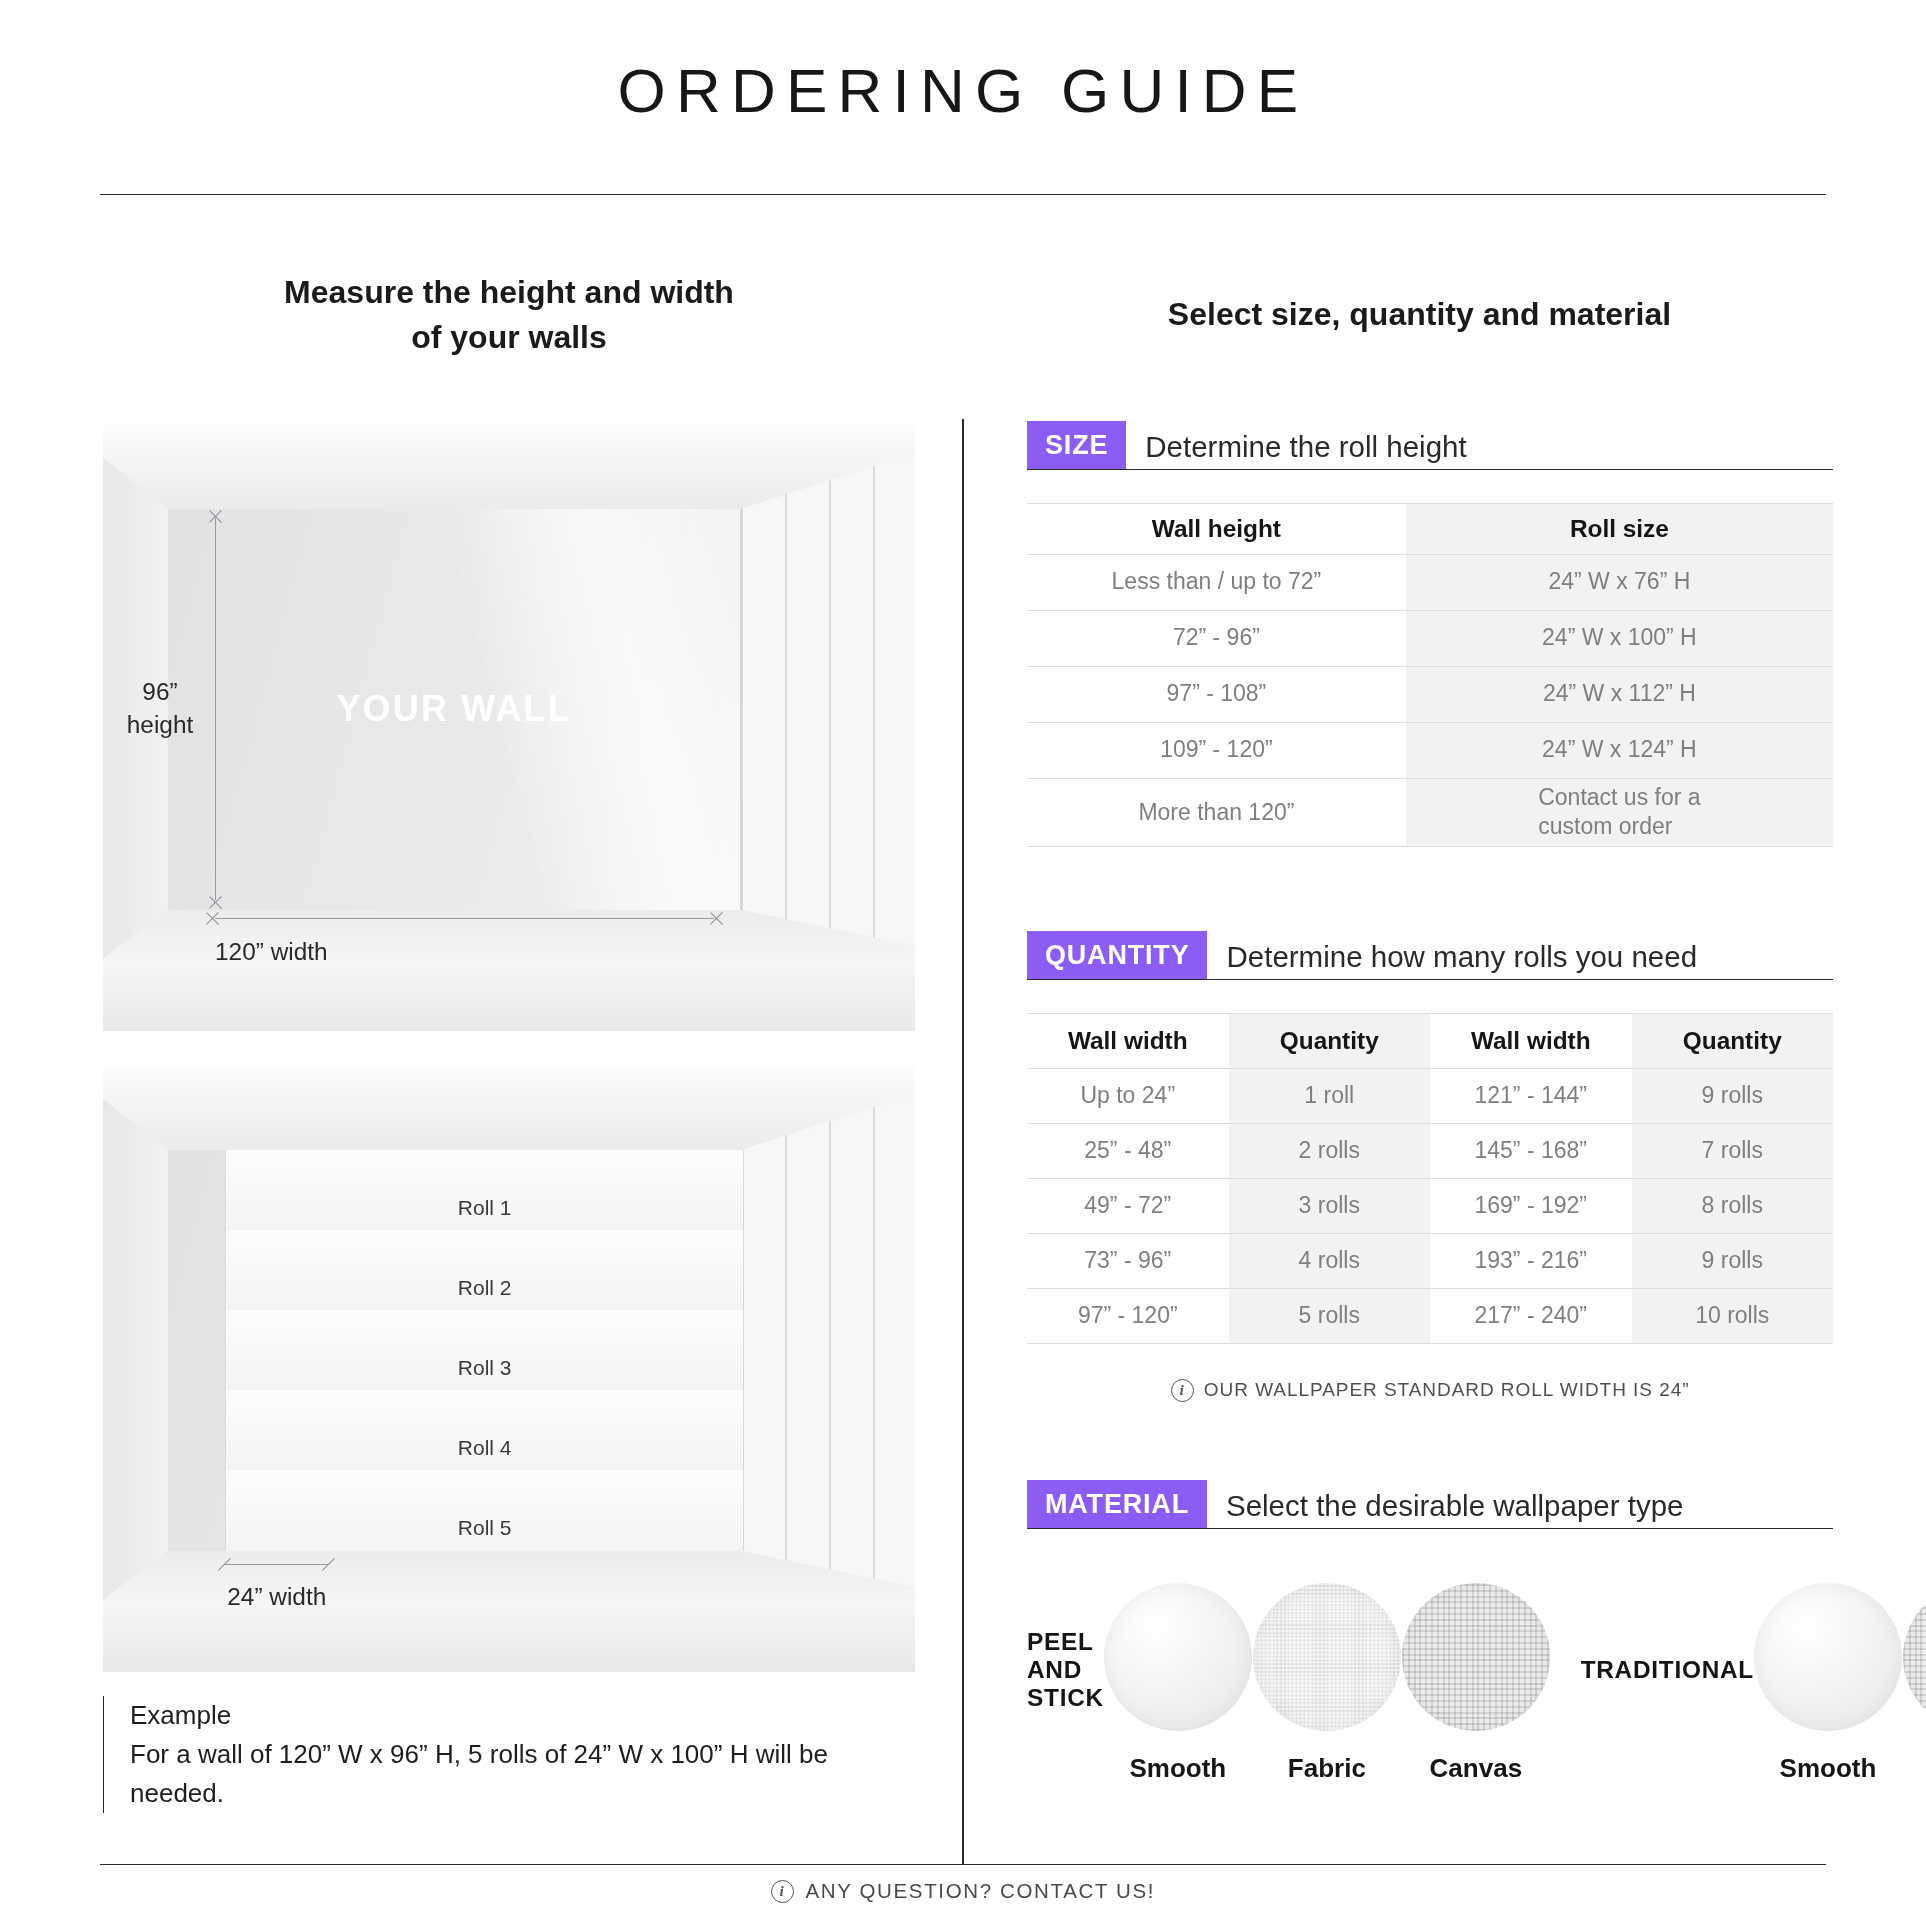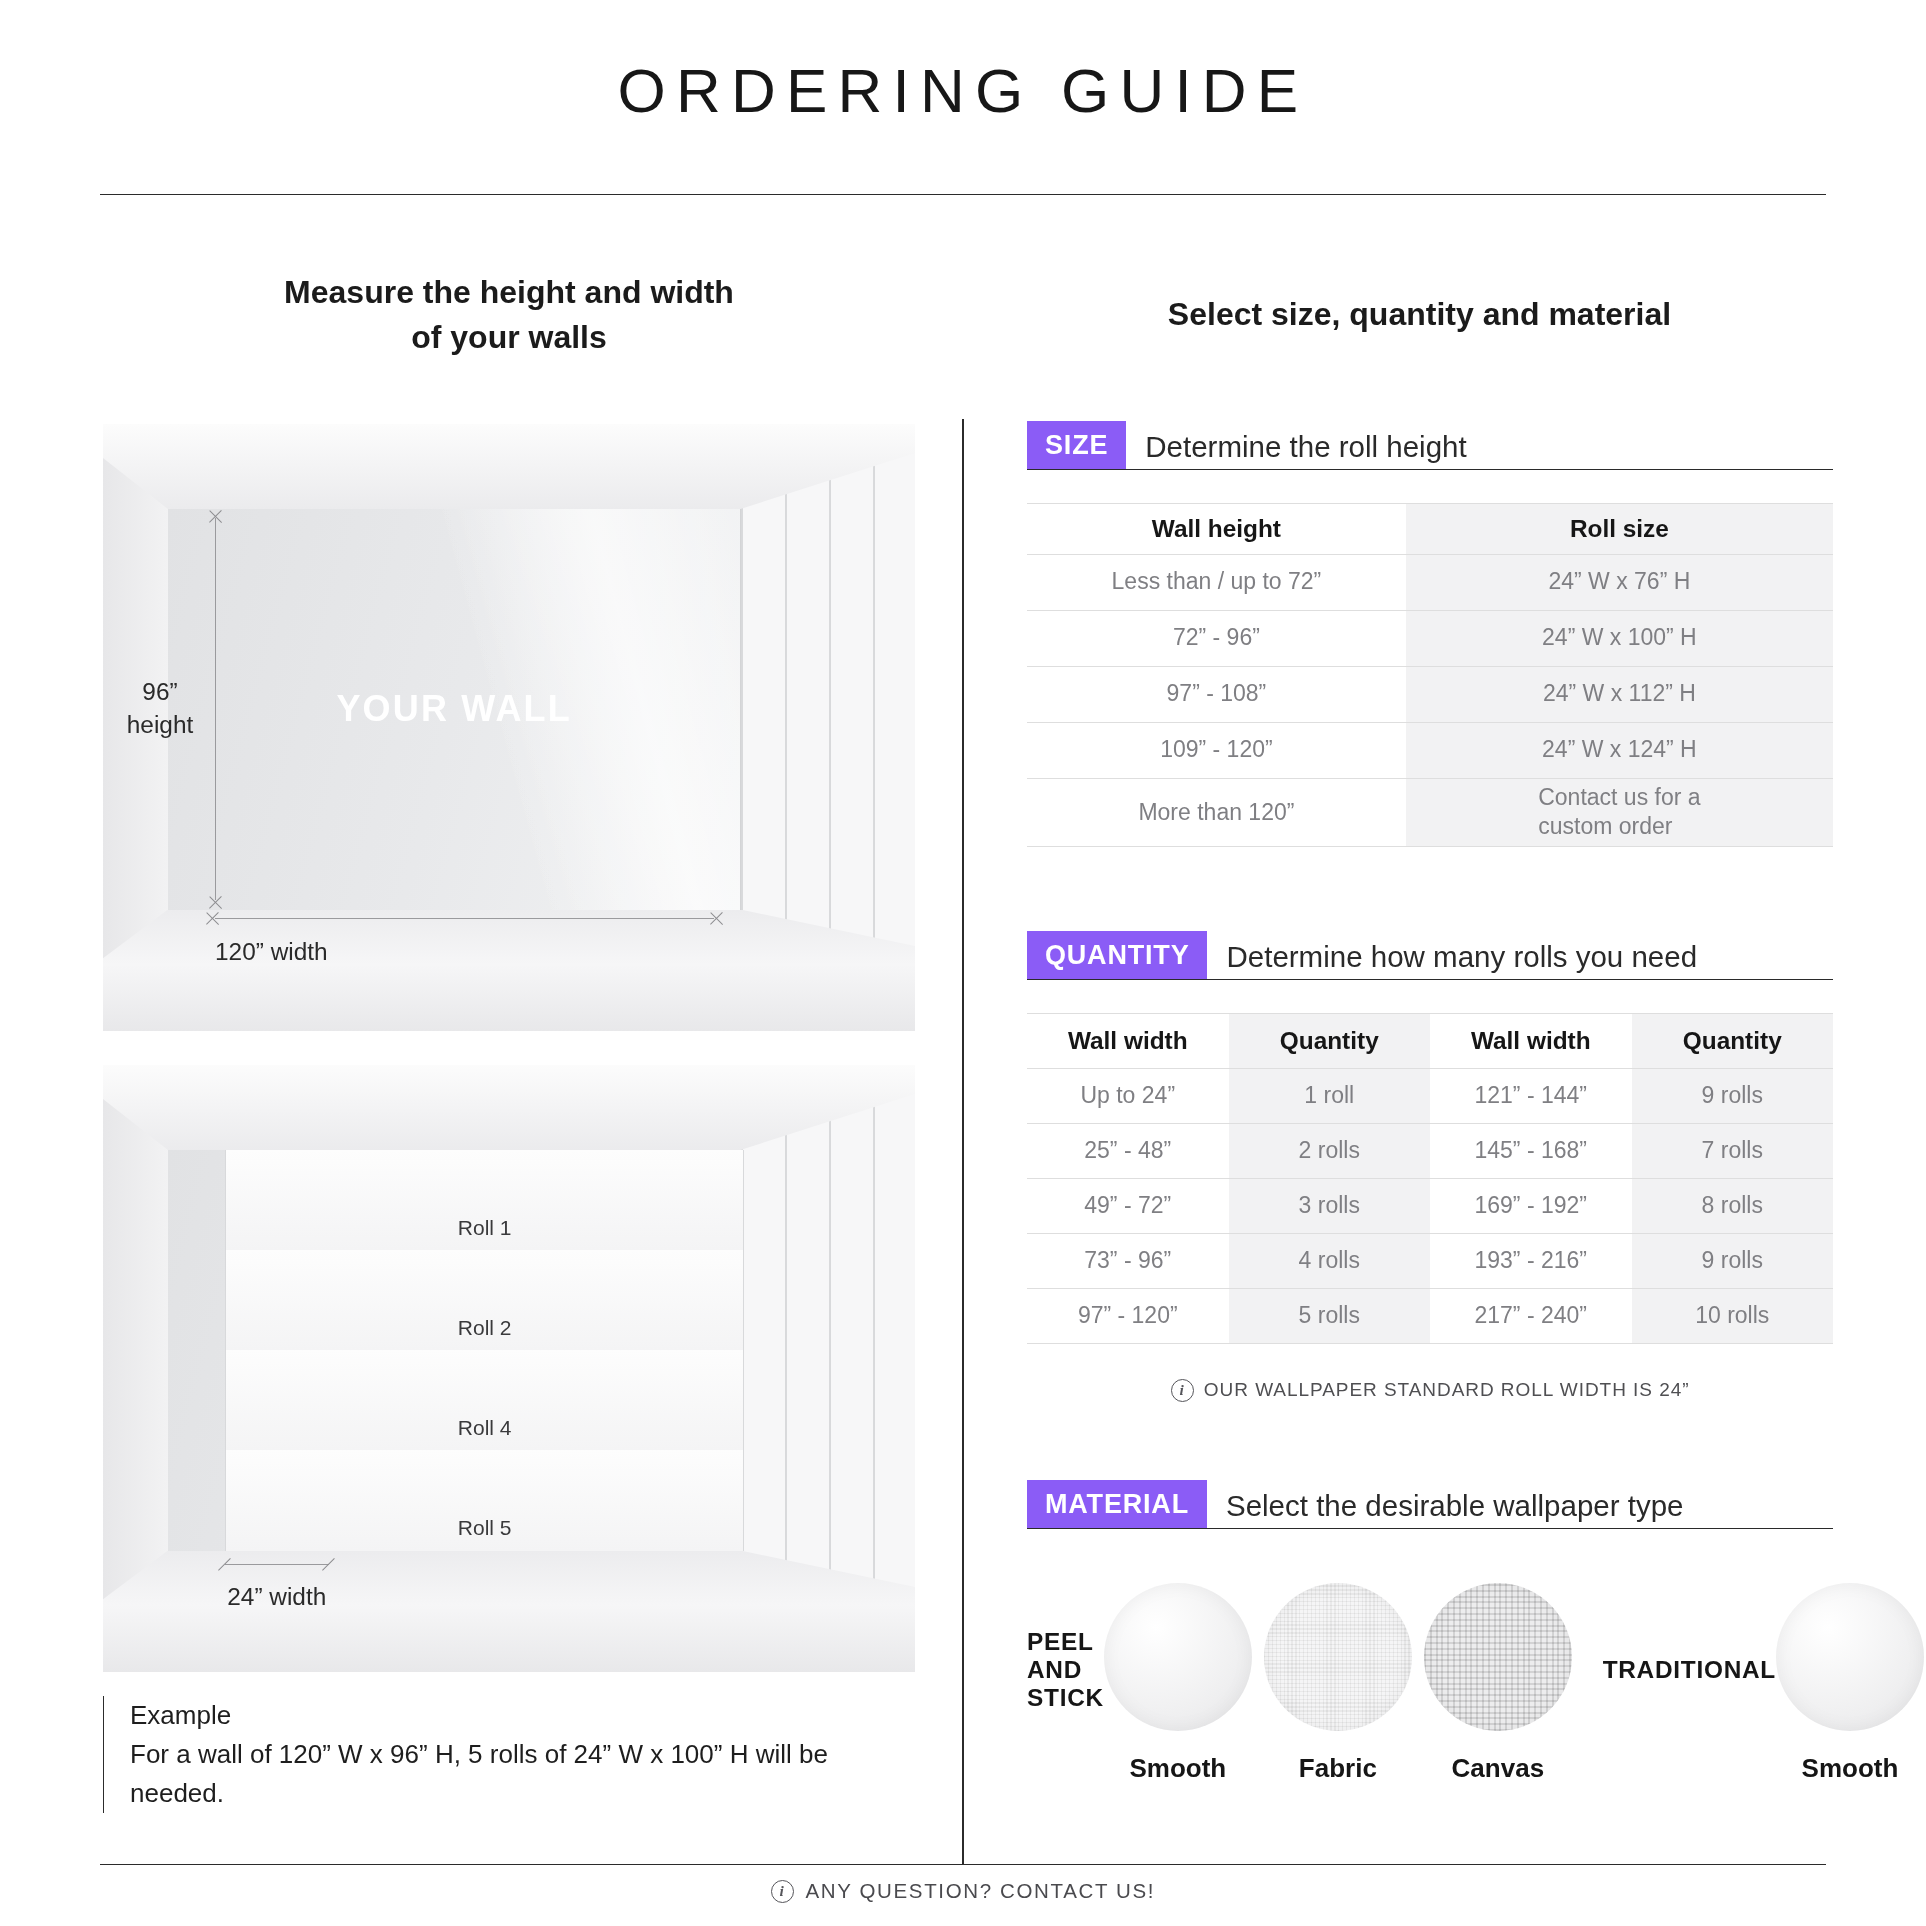--- a/index.html
+++ b/index.html
@@ -94,21 +94,21 @@
     font-size:19px; letter-spacing:0.05em; color:#4f4f52; }
   .info-icon { display:inline-flex; width:23px; height:23px; border:1.3px solid #55555a; border-radius:50%;
     align-items:center; justify-content:center; font-size:15.4px; color:#55555a; flex:0 0 auto;
     font-family:"Liberation Serif","DejaVu Serif",serif; font-style:italic; font-weight:700; }
 
   .groups { display:flex; margin-top:27px; }
   .group { display:flex; align-items:center; }
   .group.ps { flex:3; } .group.trad { flex:2; }
   .group-divider { width:1.3px; background:#c9c9cc; margin:6.4px 15.4px 0; }
   .group-title { font-size:24.4px; font-weight:600; letter-spacing:0.03em; color:#161616; }
-  .swatches { display:flex; gap:12px; margin-top:27px; }
+  .swatches { display:flex; gap:1px; margin-top:27px; }
   .swatch { width:148px; display:flex; flex-direction:column; align-items:center; }
   .circle { width:148px; height:148px; border-radius:50%; box-shadow:inset 0 0 19px rgba(0,0,0,0.05); }
   .tex-smooth { background:radial-gradient(circle at 35% 30%, #ffffff, #efeff0 65%, #e3e3e5); }
   .tex-fabric { background-color:#f5f5f6;
     background-image:repeating-linear-gradient(0deg,rgba(0,0,0,0.05) 0 1.3px,transparent 1.3px 3.9px),
                      repeating-linear-gradient(90deg,rgba(0,0,0,0.05) 0 1.3px,transparent 1.3px 3.9px); }
   .tex-canvas { background-color:#ededee;
     background-image:repeating-linear-gradient(0deg,rgba(0,0,0,0.11) 0 1.9px,transparent 1.9px 5.8px),
                      repeating-linear-gradient(90deg,rgba(0,0,0,0.11) 0 1.9px,transparent 1.9px 5.8px); }
   .swatch-label { margin-top:22px; font-size:26px; font-weight:600; color:#161616; }
@@ -157,20 +157,23 @@
     <div class="window"></div>
     <div class="ceiling"></div>
     <div class="floor"></div>
     <div class="wall"></div>
     <div class="rolls">
       <div class="roll">
         <div class="roll-label">Roll 1</div>
       </div>
       <div class="roll">
         <div class="roll-label">Roll 2</div>
+      </div>
+      <div class="roll">
+        <div class="roll-label">Roll 3</div>
       </div>
       <div class="roll">
         <div class="roll-label">Roll 4</div>
       </div>
       <div class="roll">
         <div class="roll-label">Roll 5</div>
       </div>
     </div>
     <div class="measure-24">
       <span class="stick s-left"></span>

